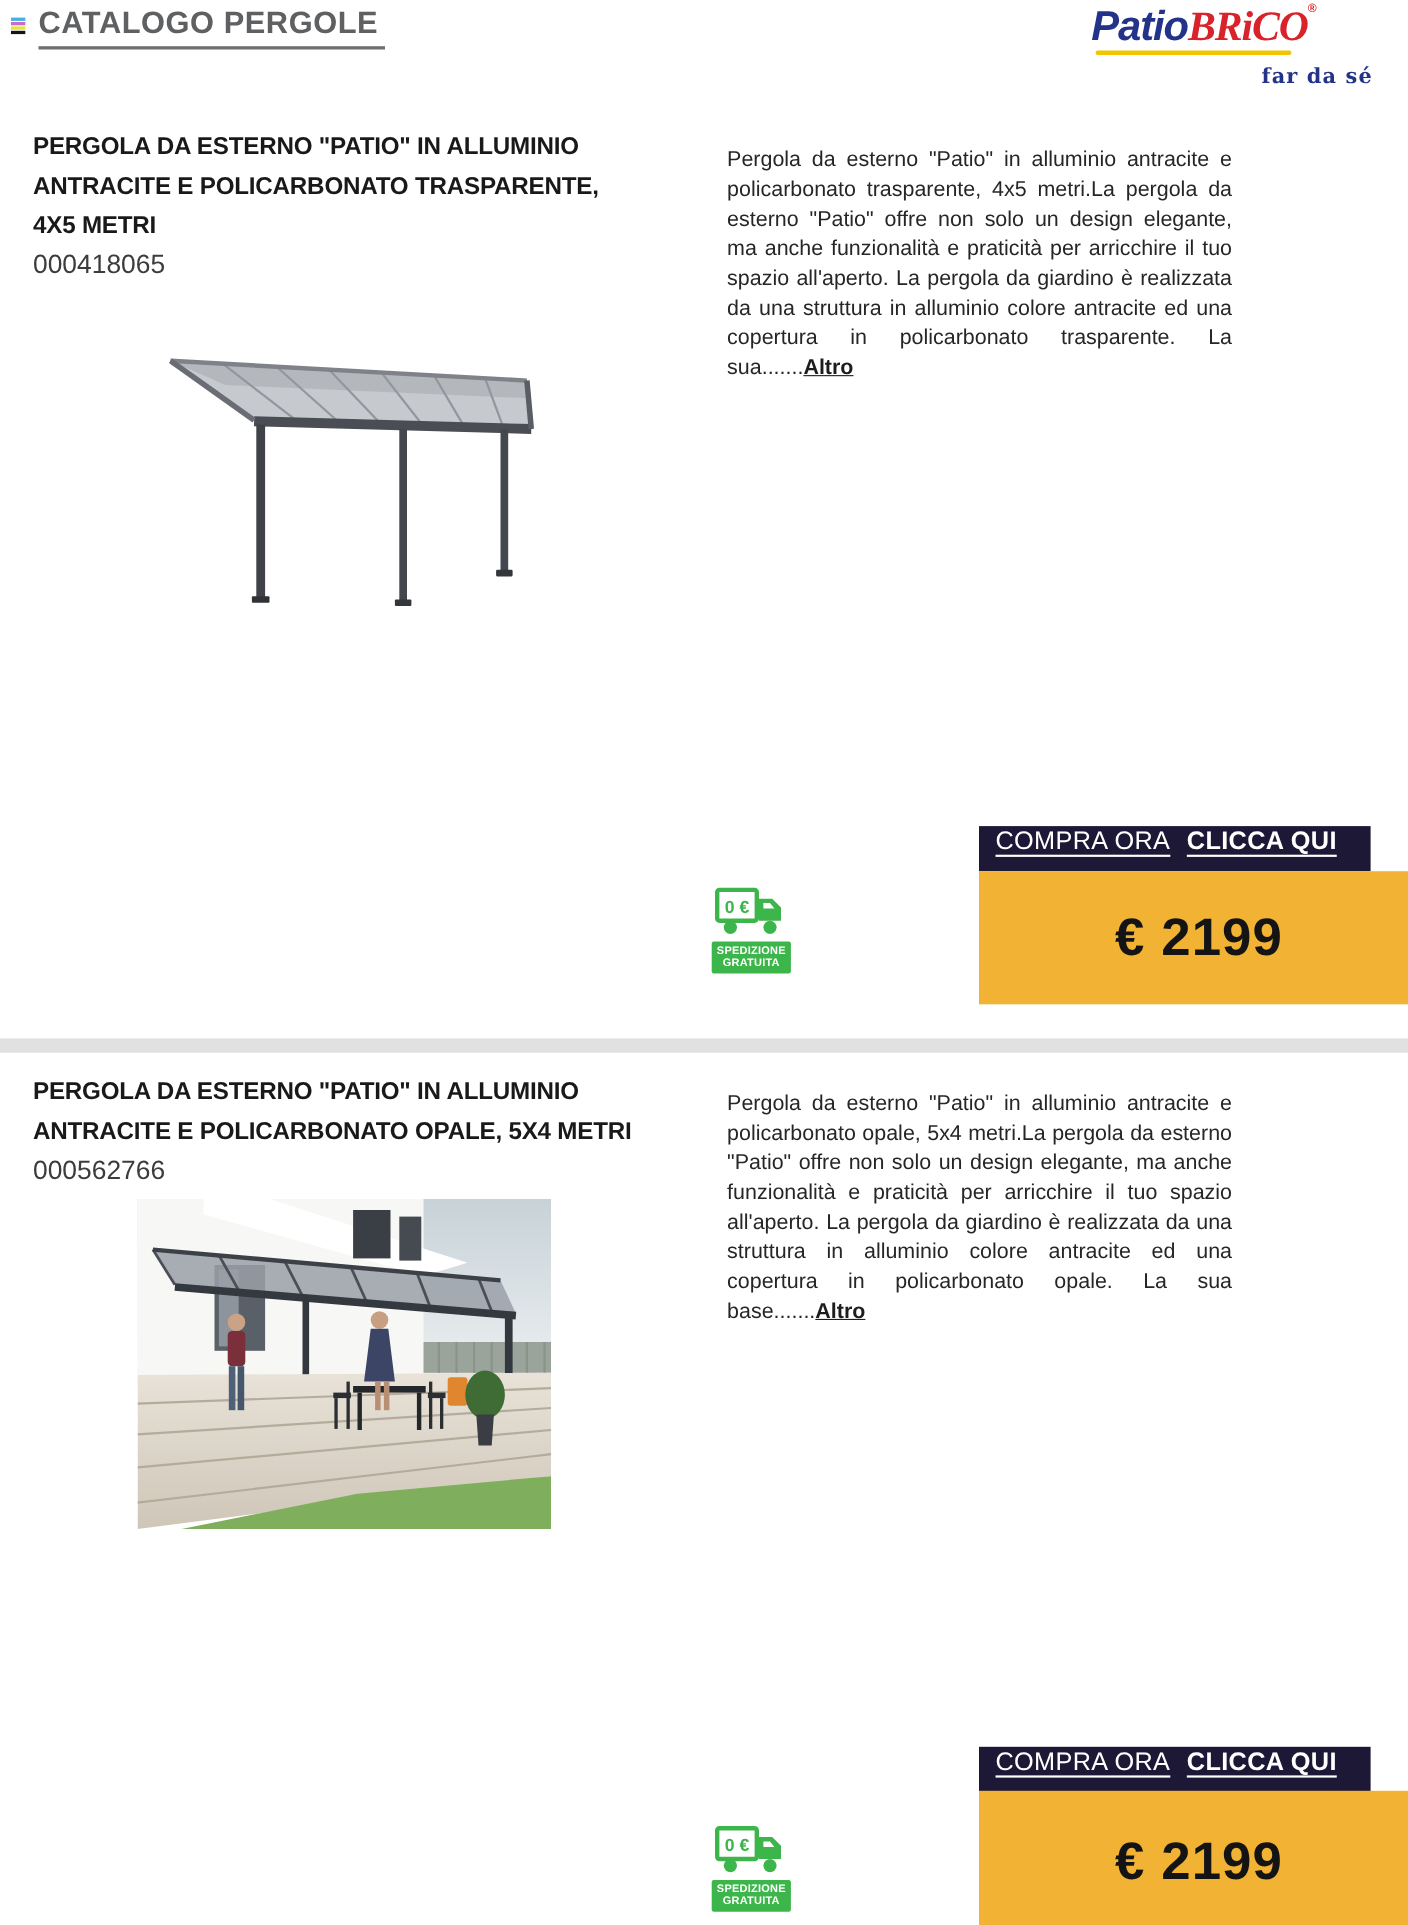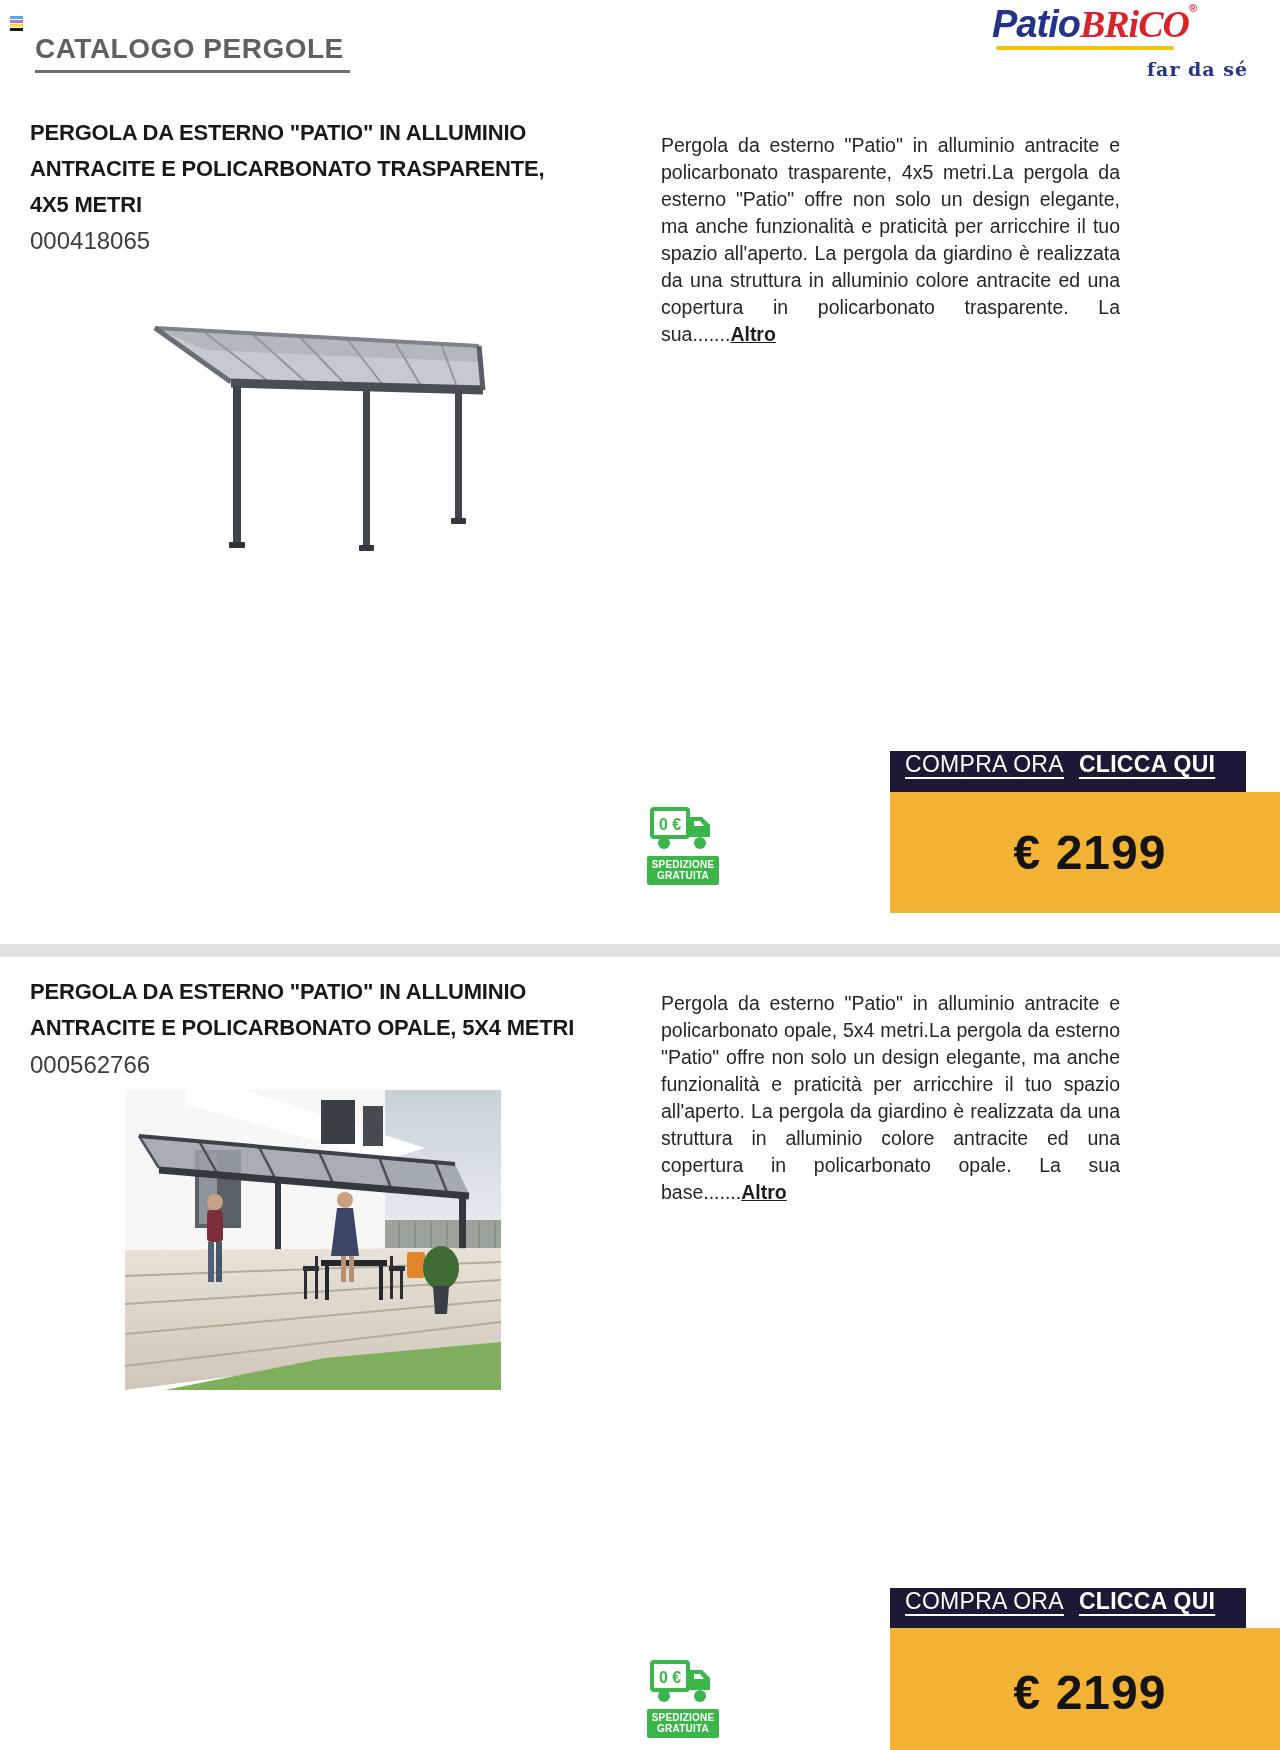--- a/index.html
+++ b/index.html
@@ -15,21 +15,21 @@
   .cmyk span { display:block; width:13px; height:3px; }
   .cmyk .c1 { background:var(--stripe-cyan,#45b0e6); }
   .cmyk .c2 { background:var(--stripe-magenta,#c96bc9); }
   .cmyk .c3 { background:var(--stripe-yellow,#e3e33c); }
   .cmyk .c4 { background:#151515; }
 
   .page-title {
     position:absolute; left:35px; top:5px;
     font-size:28px; font-weight:bold; letter-spacing:0.5px;
     color:var(--title-gray,#5f6062);
-    border-bottom:3px solid #6e6f71; padding-bottom:5px; padding-right:6px;margin-top:28px;
+    border-bottom:3px solid #6e6f71; padding-bottom:5px; padding-right:6px;
   }
 
   .logo { position:absolute; left:992px; top:2px; width:256px; height:58px; }
   .logo-text { font-style:italic; font-weight:bold; font-size:38px; letter-spacing:-1px; white-space:nowrap; }
   .logo-euro { color:var(--brand-blue,#24338a); }
   .logo-brico { color:var(--brand-red,#d8232a);font-family:Liberation Serif, serif; }
   .logo-reg { font-size:11px; color:var(--brand-red,#d8232a); vertical-align:top; font-style:normal; }
   .logo-underline { position:absolute; left:4px; top:44px; width:178px; height:4px; border-radius:2px; background:var(--brand-yellow,#f2c500); }
   .logo-tagline {
     position:absolute; right:0px; top:36px;

